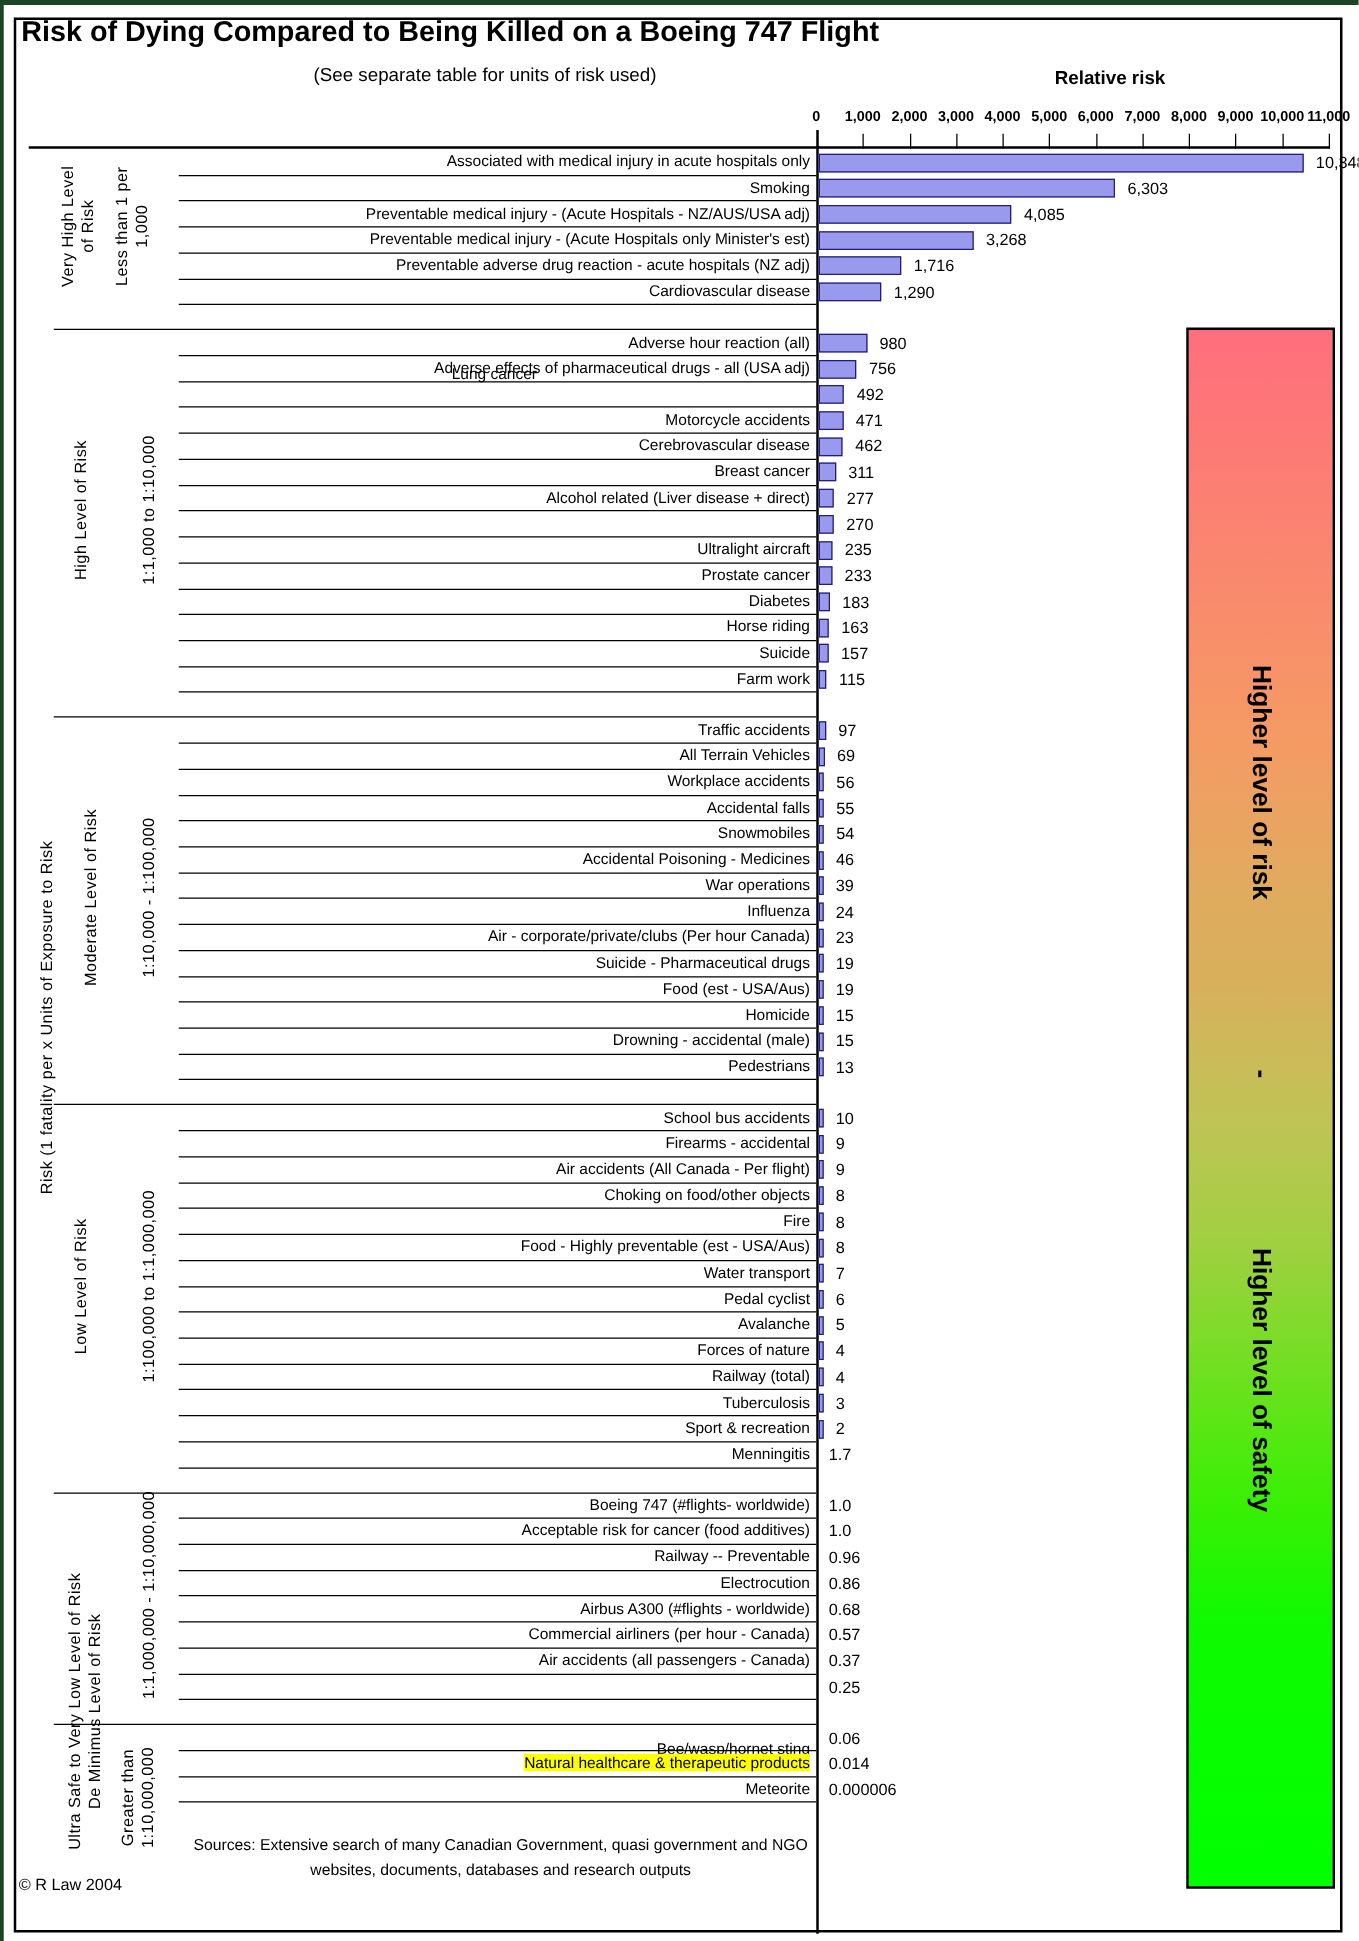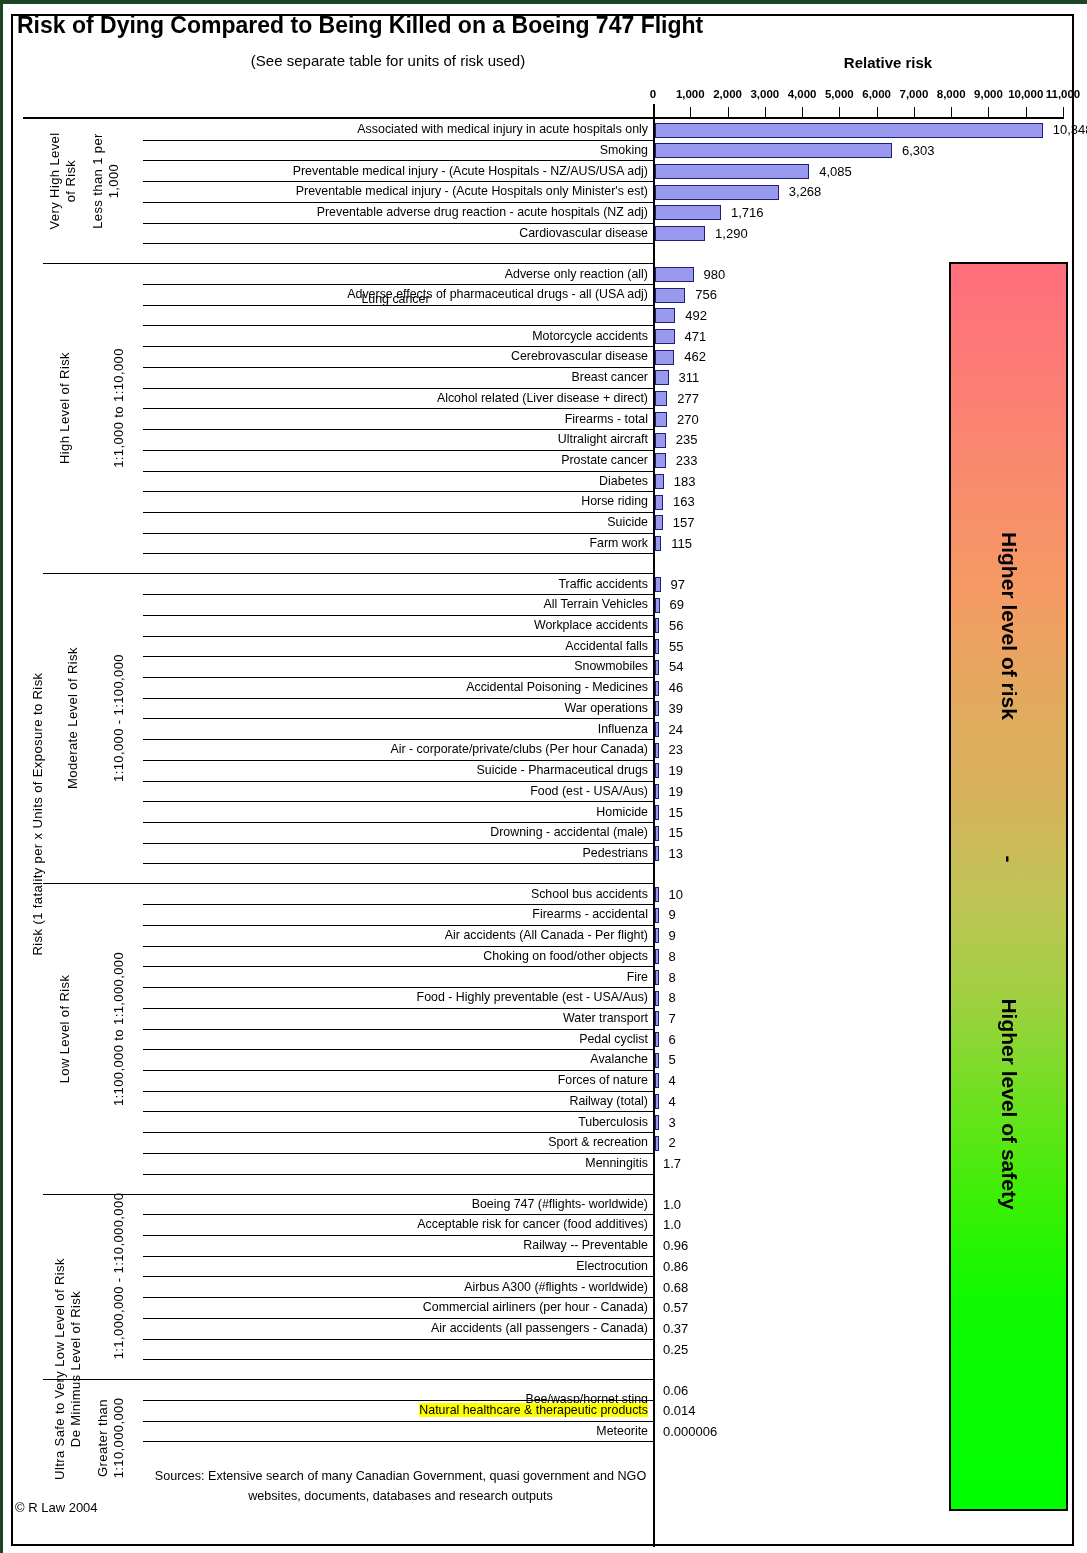--- a/index.html
+++ b/index.html
@@ -110,21 +110,21 @@
     <div class="rline abs" style="top: 218.6px;"></div>
     <div class="cat-label abs" style="top: 221.8px;"><span>Cardiovascular disease</span></div>
     <div class="bar abs" style="left: 652px; top: 222.1px; width: 48.0818px; background: rgb(153, 153, 238); border: 1px solid rgb(31, 31, 120);"></div>
     <div class="val abs" style="left: 712.082px; top: 221.8px;">1,290</div>
     <div class="rline abs" style="top: 239.32px;"></div>
     <div class="rot abs" style="left: 60px; top: 177.16px;">Very High Level
 of Risk</div>
     <div class="rot abs" style="left: 103px; top: 177.16px;">Less than 1 per
 1,000</div>
     <div class="gline abs" style="top: 259.32px;"></div>
-    <div class="cat-label abs" style="top: 262.52px;"><span>Adverse only reaction (all)</span></div>
+    <div class="cat-label abs" style="top: 262.52px;"><span>Adverse hour reaction (all)</span></div>
     <div class="bar abs" style="left: 652px; top: 262.82px; width: 36.5273px; background: rgb(153, 153, 238); border: 1px solid rgb(31, 31, 120);"></div>
     <div class="val abs" style="left: 700.527px; top: 262.52px;">980</div>
     <div class="rline abs" style="top: 280.04px;"></div>
     <div class="cat-label abs" style="top: 283.24px;"><span>Adverse effects of pharmaceutical drugs - all (USA adj)</span></div>
     <div class="bar abs" style="left: 652px; top: 283.54px; width: 28.1782px; background: rgb(153, 153, 238); border: 1px solid rgb(31, 31, 120);"></div>
     <div class="val abs" style="left: 692.178px; top: 283.24px;">756</div>
     <div class="rline abs" style="top: 300.76px;"></div>
     <div class="cat-label abs" style="top: 288px; text-align: center;"><span>Lung cancer</span></div>
     <div class="bar abs" style="left: 652px; top: 304.26px; width: 18.3382px; background: rgb(153, 153, 238); border: 1px solid rgb(31, 31, 120);"></div>
     <div class="val abs" style="left: 682.338px; top: 303.96px;">492</div>
@@ -138,21 +138,20 @@
     <div class="val abs" style="left: 681.22px; top: 345.4px;">462</div>
     <div class="rline abs" style="top: 362.92px;"></div>
     <div class="cat-label abs" style="top: 366.12px;"><span>Breast cancer</span></div>
     <div class="bar abs" style="left: 652px; top: 366.42px; width: 11.5918px; background: rgb(153, 153, 238); border: 1px solid rgb(31, 31, 120);"></div>
     <div class="val abs" style="left: 675.592px; top: 366.12px;">311</div>
     <div class="rline abs" style="top: 383.64px;"></div>
     <div class="cat-label abs" style="top: 386.84px;"><span>Alcohol related (Liver disease + direct)</span></div>
     <div class="bar abs" style="left: 652px; top: 387.14px; width: 10.3245px; background: rgb(153, 153, 238); border: 1px solid rgb(31, 31, 120);"></div>
     <div class="val abs" style="left: 674.325px; top: 386.84px;">277</div>
     <div class="rline abs" style="top: 404.36px;"></div>
-    <div class="cat-label abs" style="top: 407.56px;"><span>Firearms - total</span></div>
     <div class="bar abs" style="left: 652px; top: 407.86px; width: 10.0636px; background: rgb(153, 153, 238); border: 1px solid rgb(31, 31, 120);"></div>
     <div class="val abs" style="left: 674.064px; top: 407.56px;">270</div>
     <div class="rline abs" style="top: 425.08px;"></div>
     <div class="cat-label abs" style="top: 428.28px;"><span>Ultralight aircraft</span></div>
     <div class="bar abs" style="left: 652px; top: 428.58px; width: 8.75909px; background: rgb(153, 153, 238); border: 1px solid rgb(31, 31, 120);"></div>
     <div class="val abs" style="left: 672.759px; top: 428.28px;">235</div>
     <div class="rline abs" style="top: 445.8px;"></div>
     <div class="cat-label abs" style="top: 449px;"><span>Prostate cancer</span></div>
     <div class="bar abs" style="left: 652px; top: 449.3px; width: 8.68455px; background: rgb(153, 153, 238); border: 1px solid rgb(31, 31, 120);"></div>
     <div class="val abs" style="left: 672.685px; top: 449px;">233</div>

